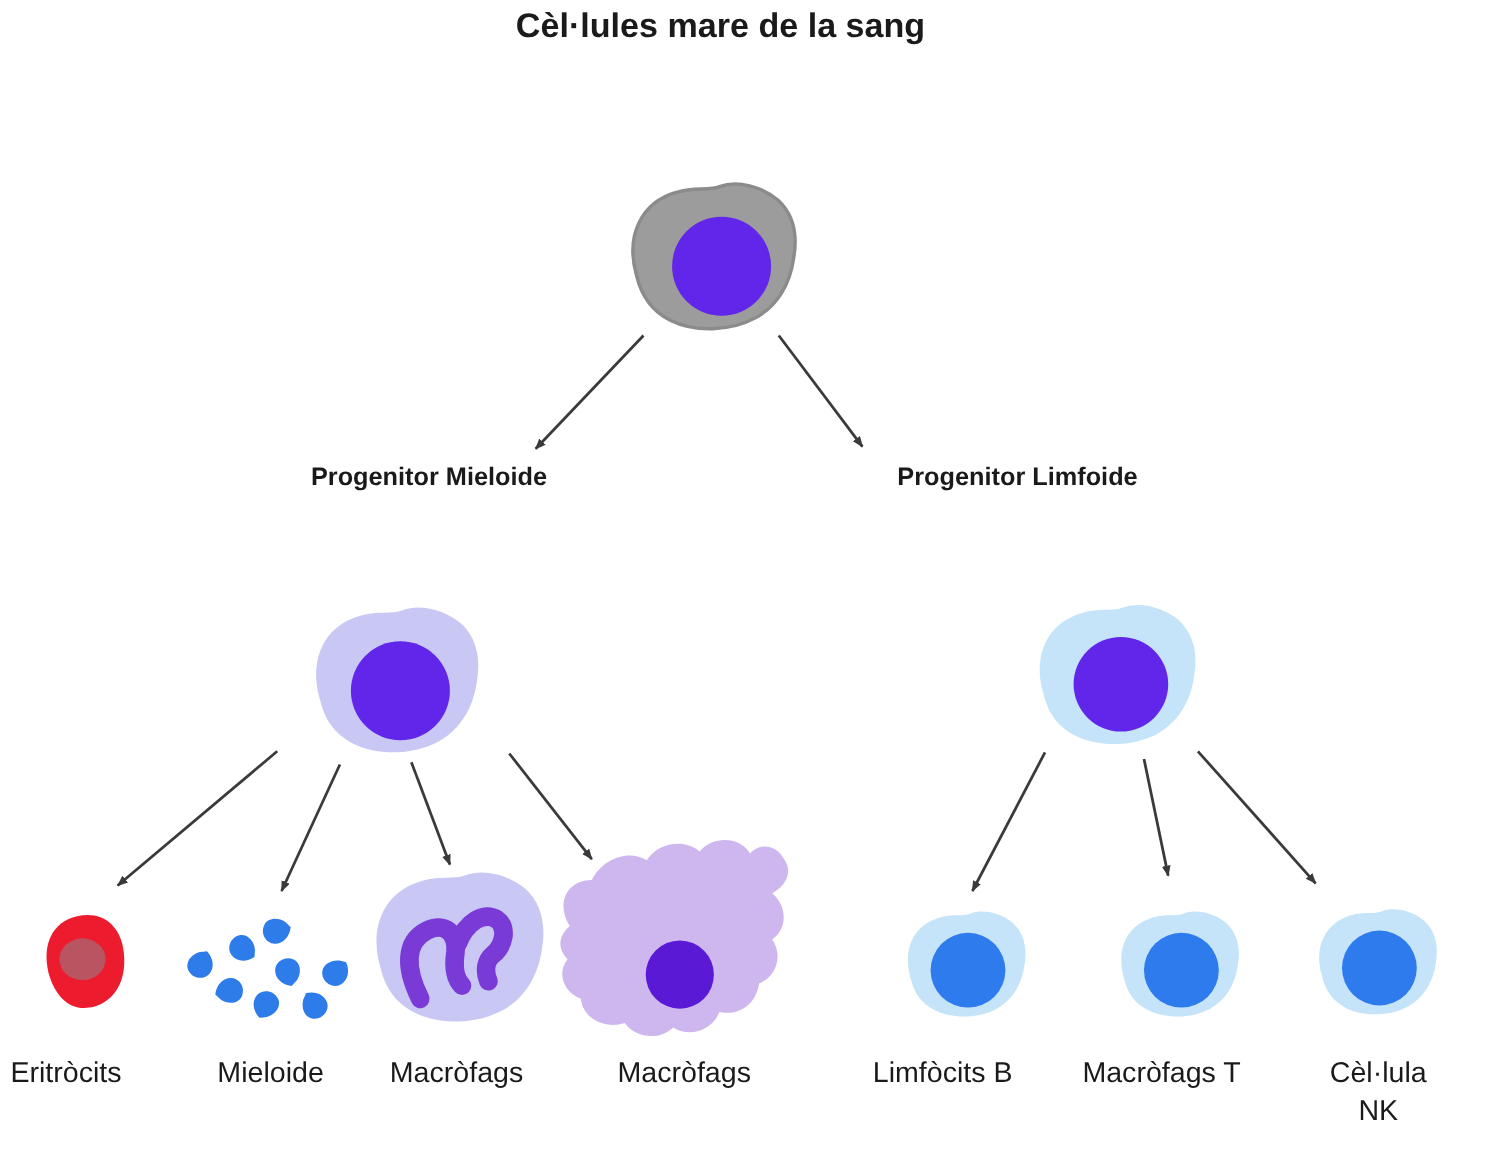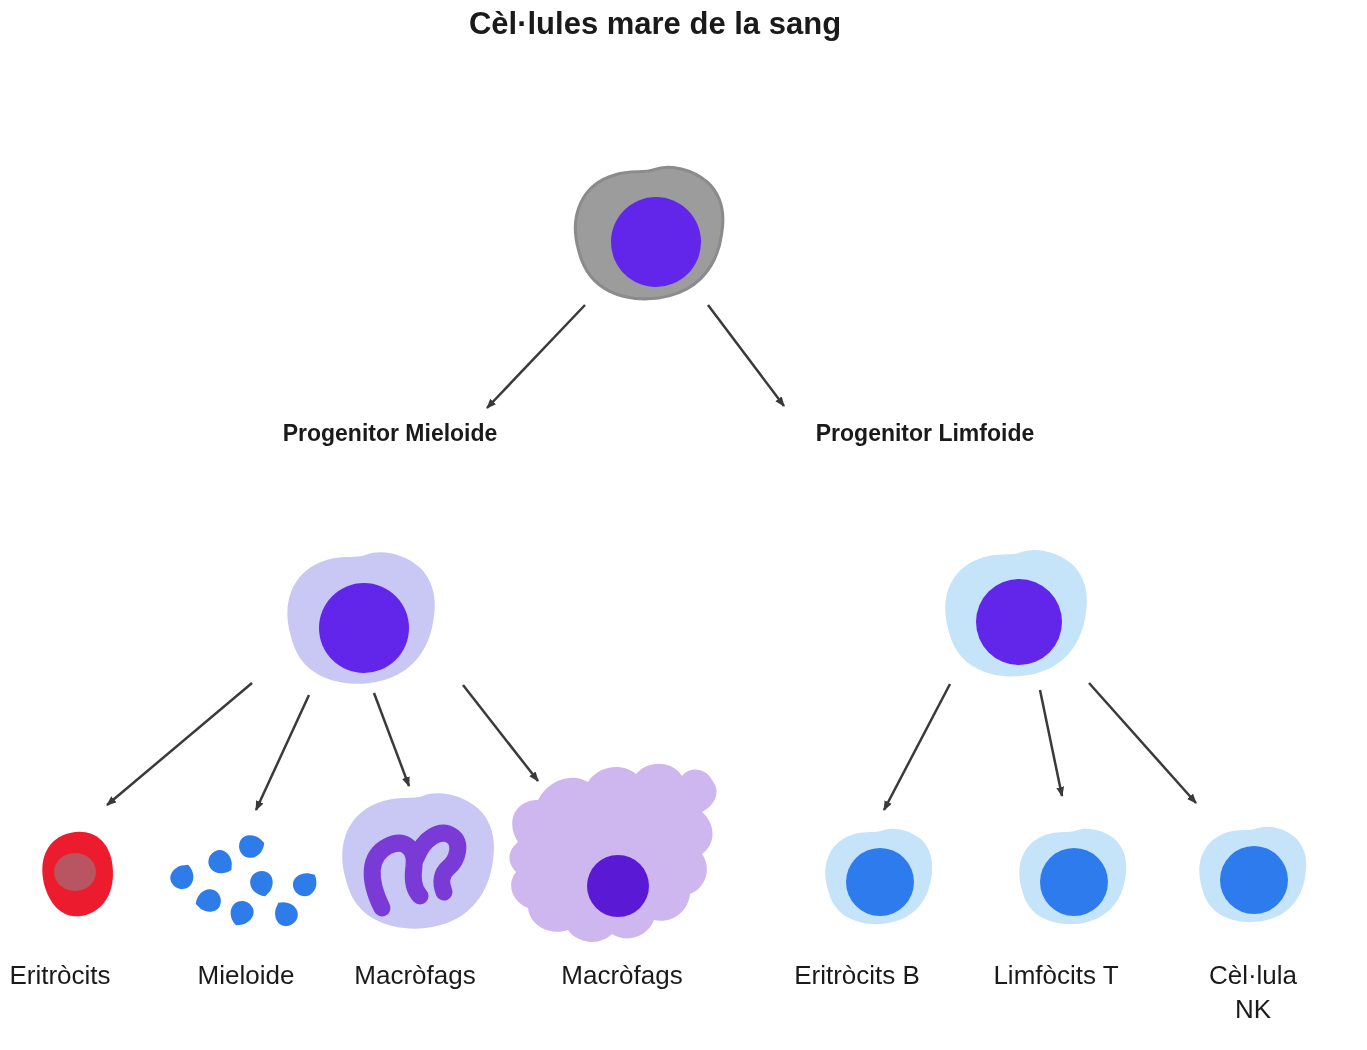--- a/index.html
+++ b/index.html
@@ -137,20 +137,20 @@
 
 
   <div class="abs centered cell-label" style="left:60px;top:958px;">Eritròcits</div>
 
   <div class="abs centered cell-label" style="left:246px;top:958px;">Mieloide</div>
 
   <div class="abs centered cell-label" style="left:415px;top:958px;">Macròfags</div>
 
   <div class="abs centered cell-label" style="left:622px;top:958px;">Macròfags</div>
 
-  <div class="abs centered cell-label" style="left:857px;top:958px;">Eritròcits B</div>
+  <div class="abs centered cell-label" style="left:857px;top:958px;">Limfòcits B</div>
 
-  <div class="abs centered cell-label" style="left:1056px;top:958px;">Limfòcits T</div>
+  <div class="abs centered cell-label" style="left:1056px;top:958px;">Macròfags T</div>
 
   <div class="abs centered cell-label" style="left:1253px;top:958px;">Cèl·lula NK
 (Natural killer)</div>
 
 </div>
 
 </body></html>

